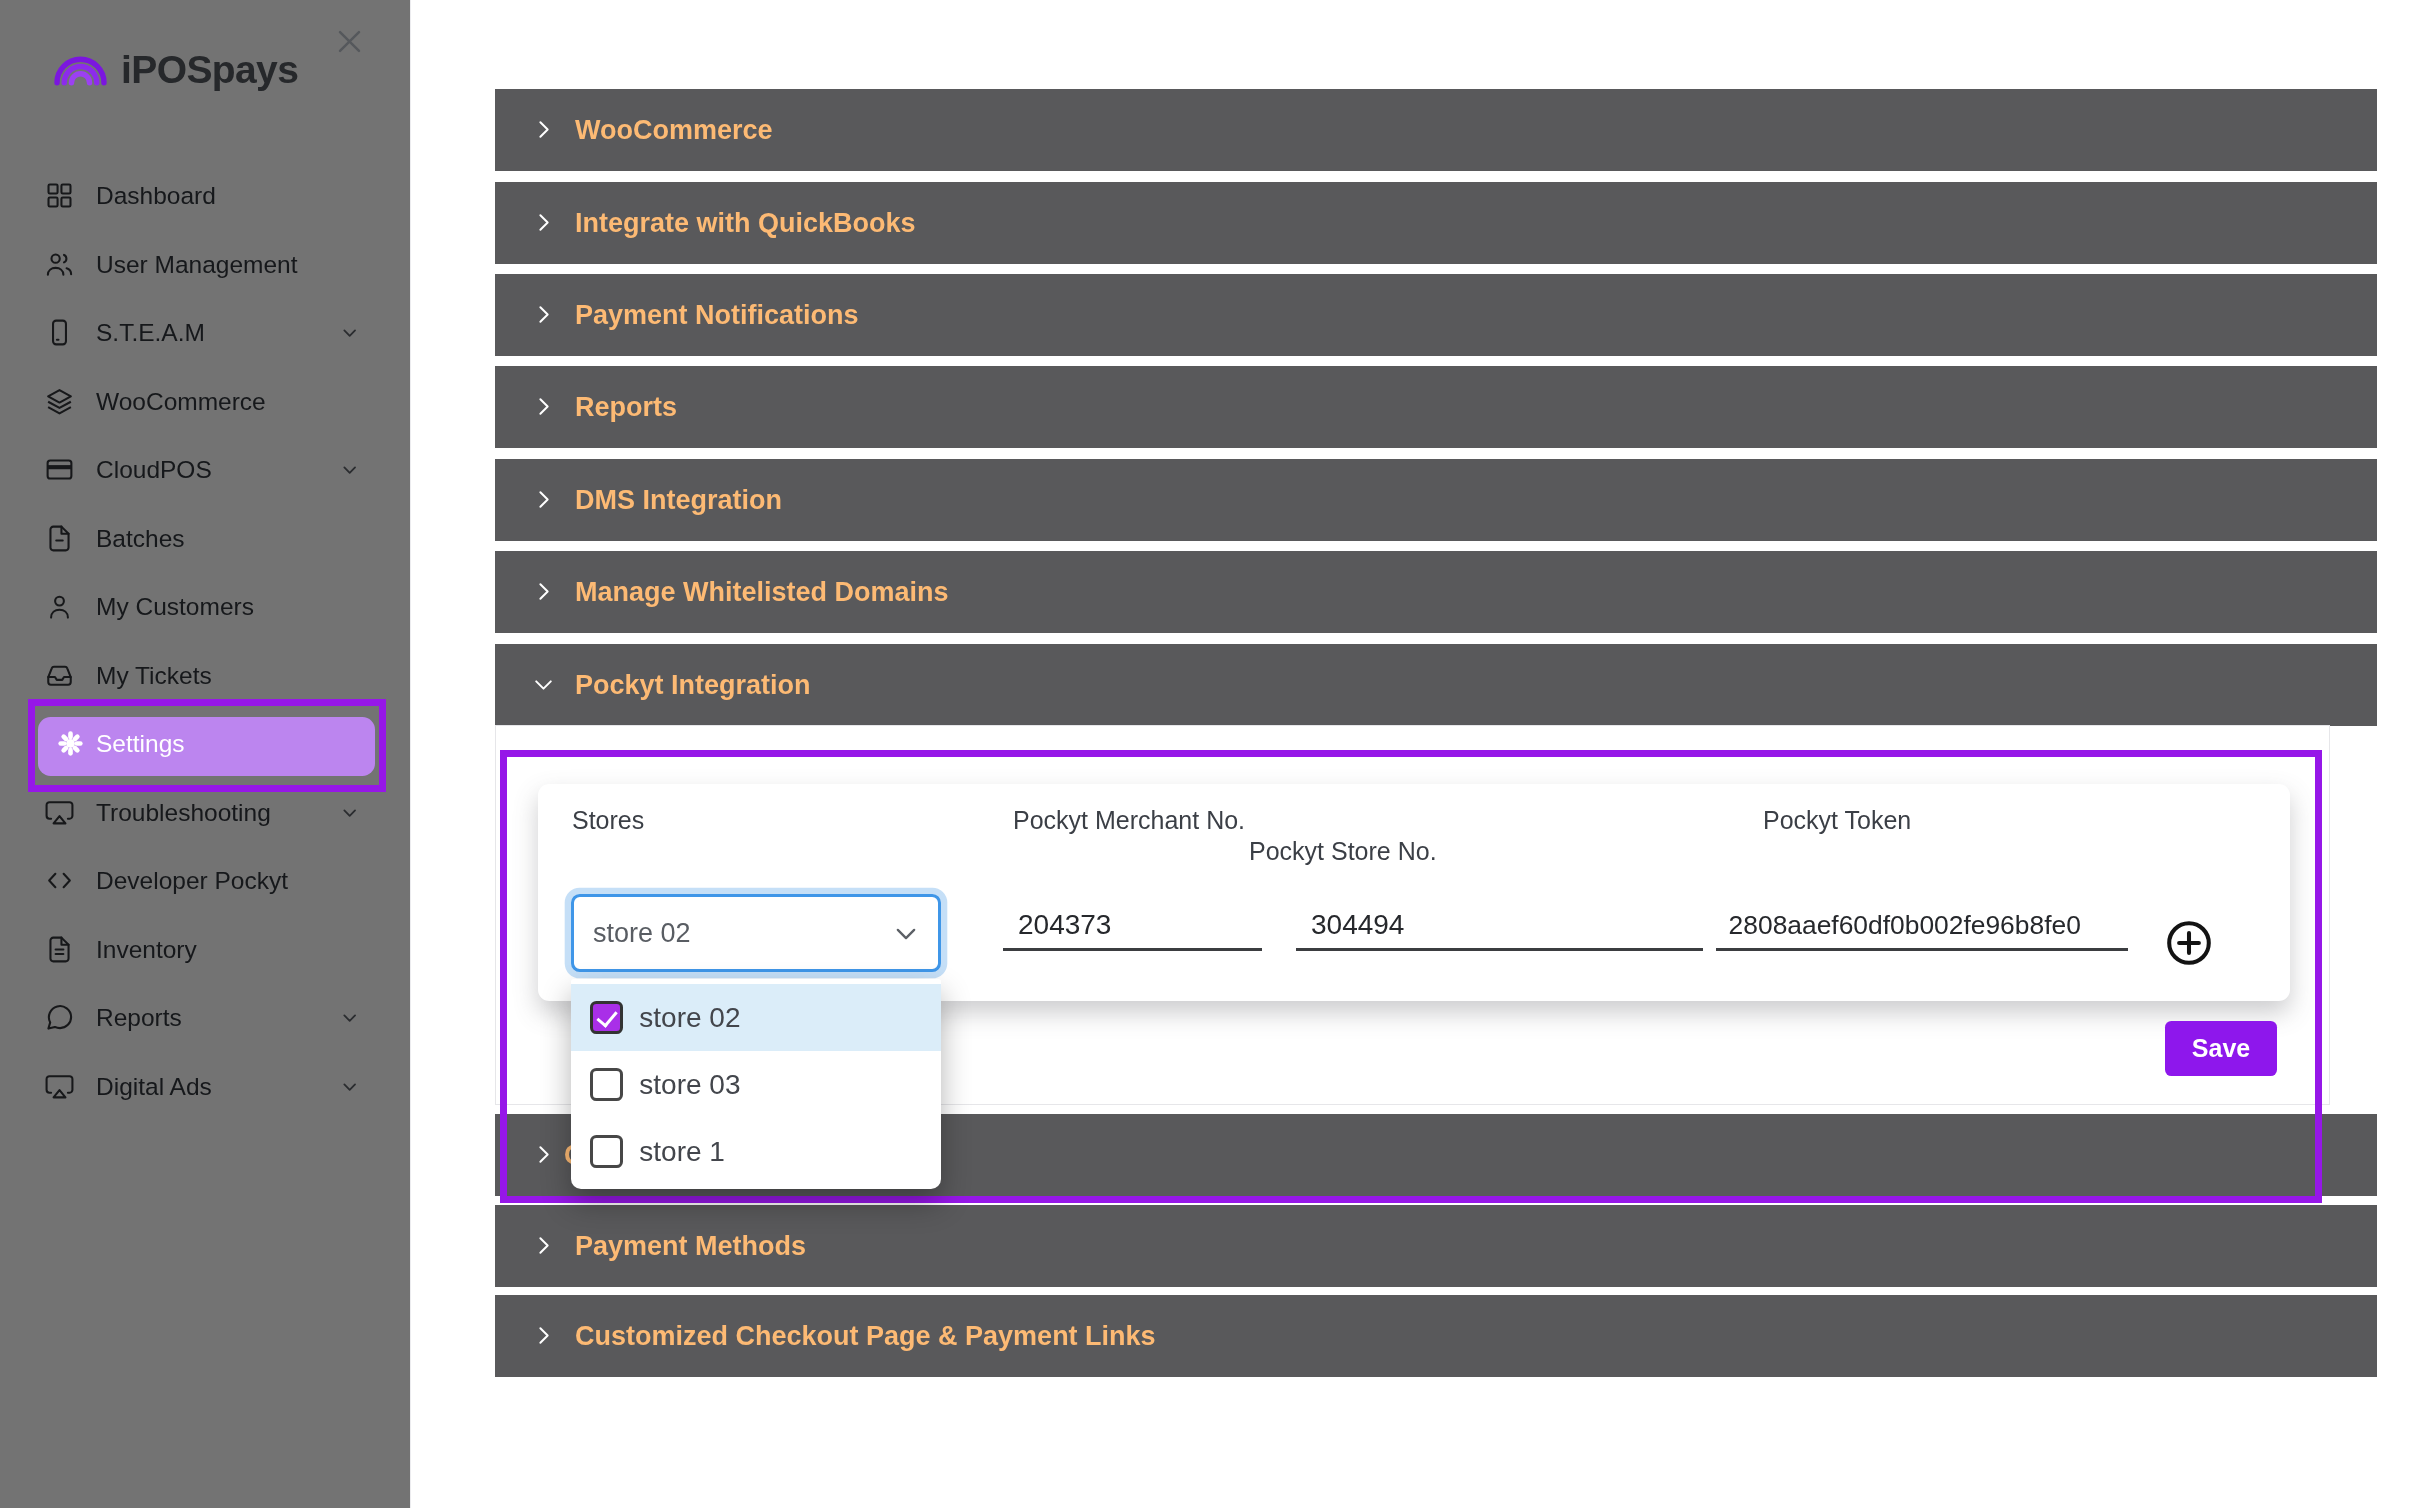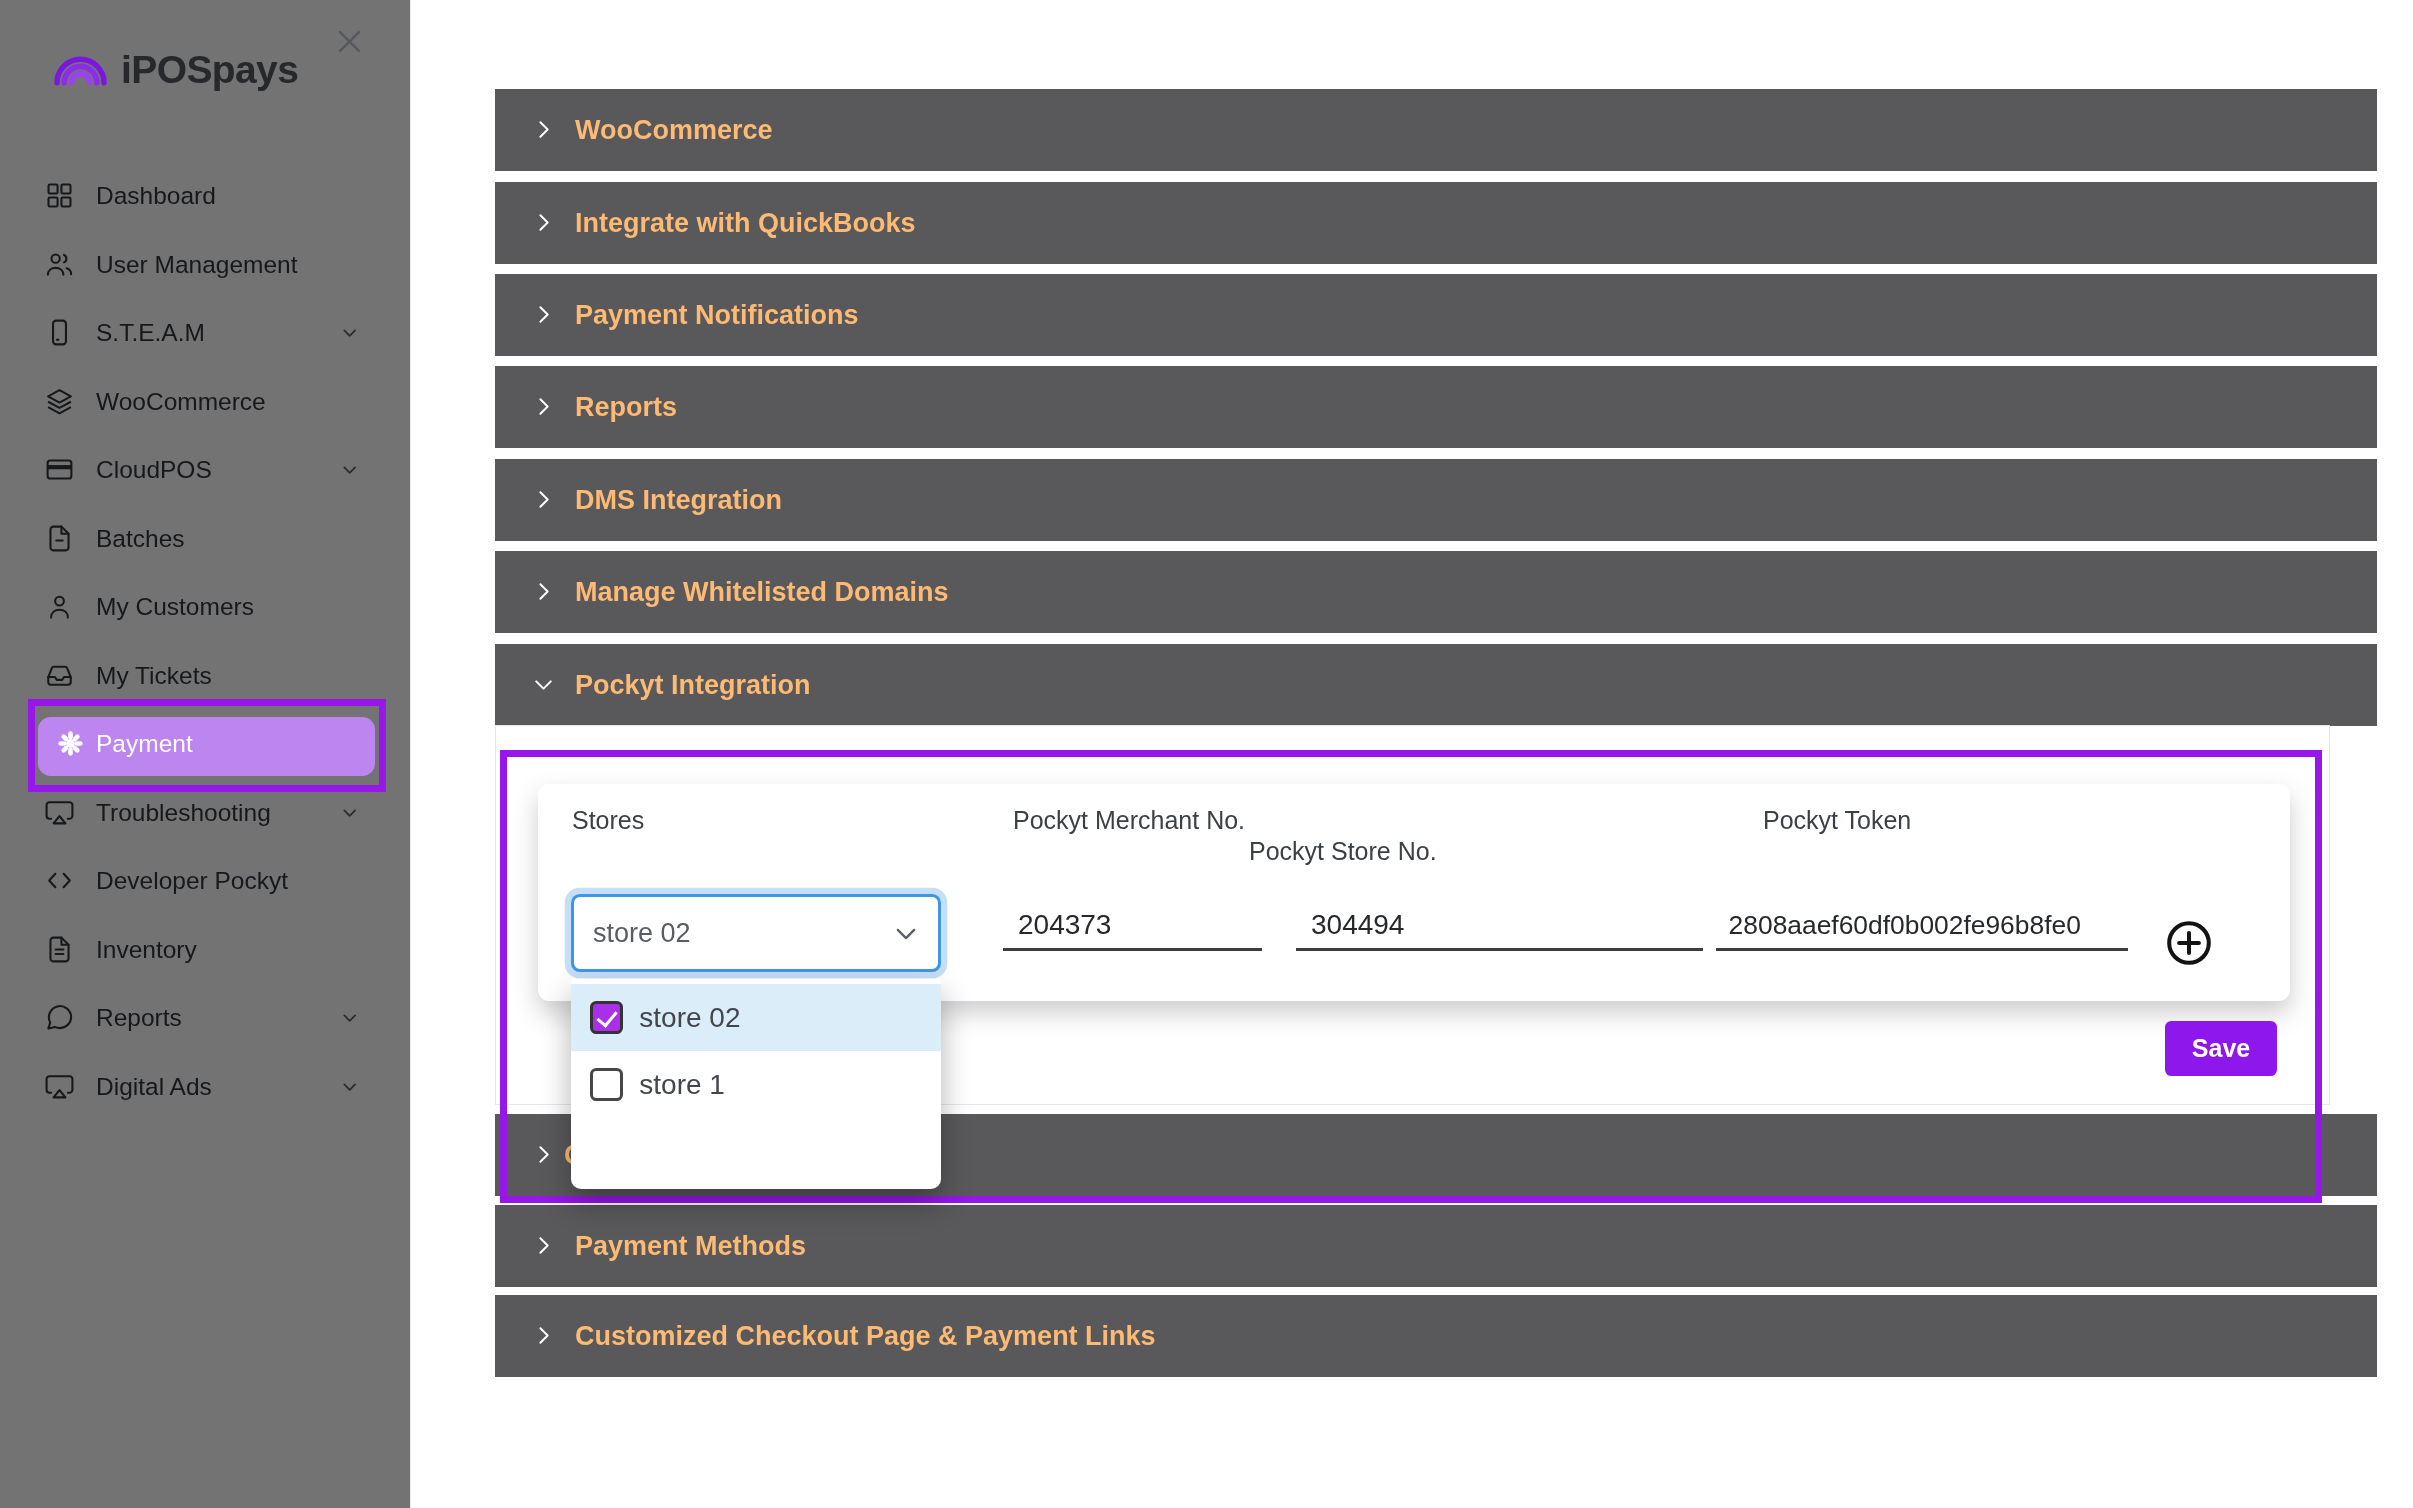--- a/index.html
+++ b/index.html
@@ -196,21 +196,21 @@
                 <line x1="12" y1="17" x2="12" y2="19.6"></line>
               <line x1="4.4" y1="12" x2="7" y2="12"></line>
                 <line x1="17" y1="12" x2="19.6" y2="12"></line>
               <line x1="6.7" y1="6.7" x2="8.6" y2="8.6"></line>
                 <line x1="15.4" y1="15.4" x2="17.3" y2="17.3"></line>
               <line x1="6.7" y1="17.3" x2="8.6" y2="15.4"></line>
                 <line x1="15.4" y1="8.6" x2="17.3" y2="6.7"></line>
             </g>
           </svg>
         </span>
-        <span class="nav-lb">Payment</span>
+        <span class="nav-lb">Settings</span>
       </div>
 
       <div class="nav-item" style="top:617px">
         <span class="nav-ic">
           <svg viewBox="0 0 24 24" width="31" height="31" fill="none" stroke="#17181a" stroke-width="1.6" stroke-linecap="round" stroke-linejoin="round">
             <path d="M5.5 16.8H4.2A2.2 2.2 0 0 1 2 14.6V6.2A2.2 2.2 0 0 1 4.2 4h15.6A2.2 2.2 0 0 1 22 6.2v8.4a2.2 2.2 0 0 1-2.2 2.2h-1.3"></path>
             <path d="M12 14.8 16.6 20.4H7.4Z"></path>
           </svg>
         </span>
         <span class="nav-lb">Troubleshooting</span>
@@ -416,19 +416,23 @@
       <span class="acc-lb">Customized Checkout Page &amp; Payment Links</span>
     </div>
 
     <div class="dropdown">
       <div class="opt hl">
         <span class="cb checked"></span>
         <span class="opt-lb">store 02</span>
       </div>
       <div class="opt">
         <span class="cb"></span>
+        <span class="opt-lb">store 03</span>
+      </div>
+      <div class="opt">
+        <span class="cb"></span>
         <span class="opt-lb">store 1</span>
       </div>
     </div>
 
   </main>
 </div>
 
 
 </body></html>

